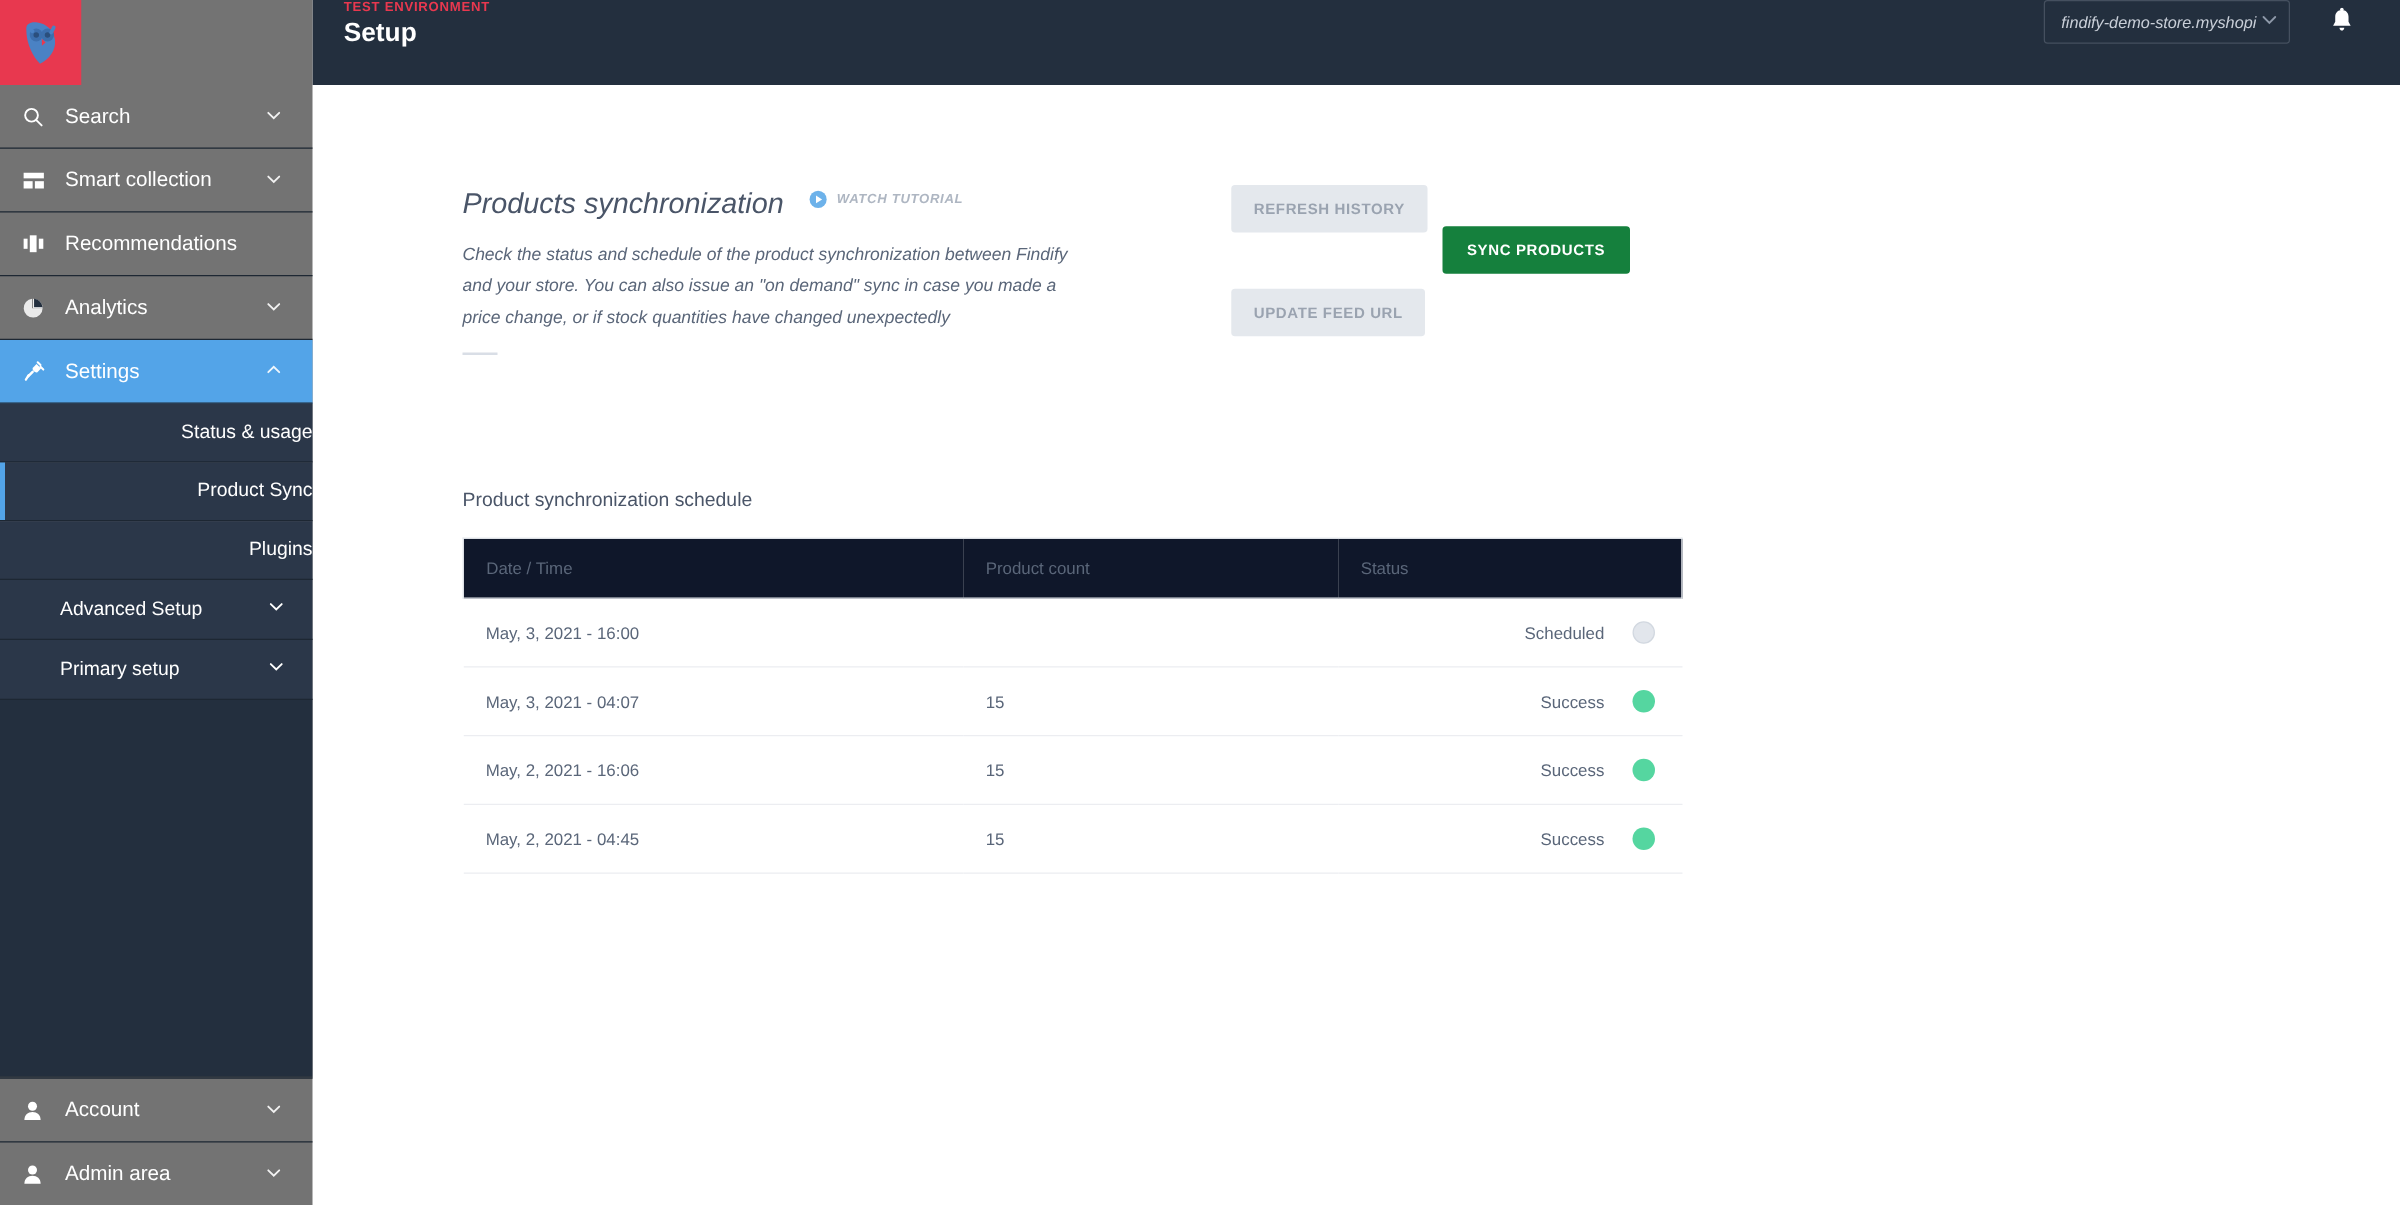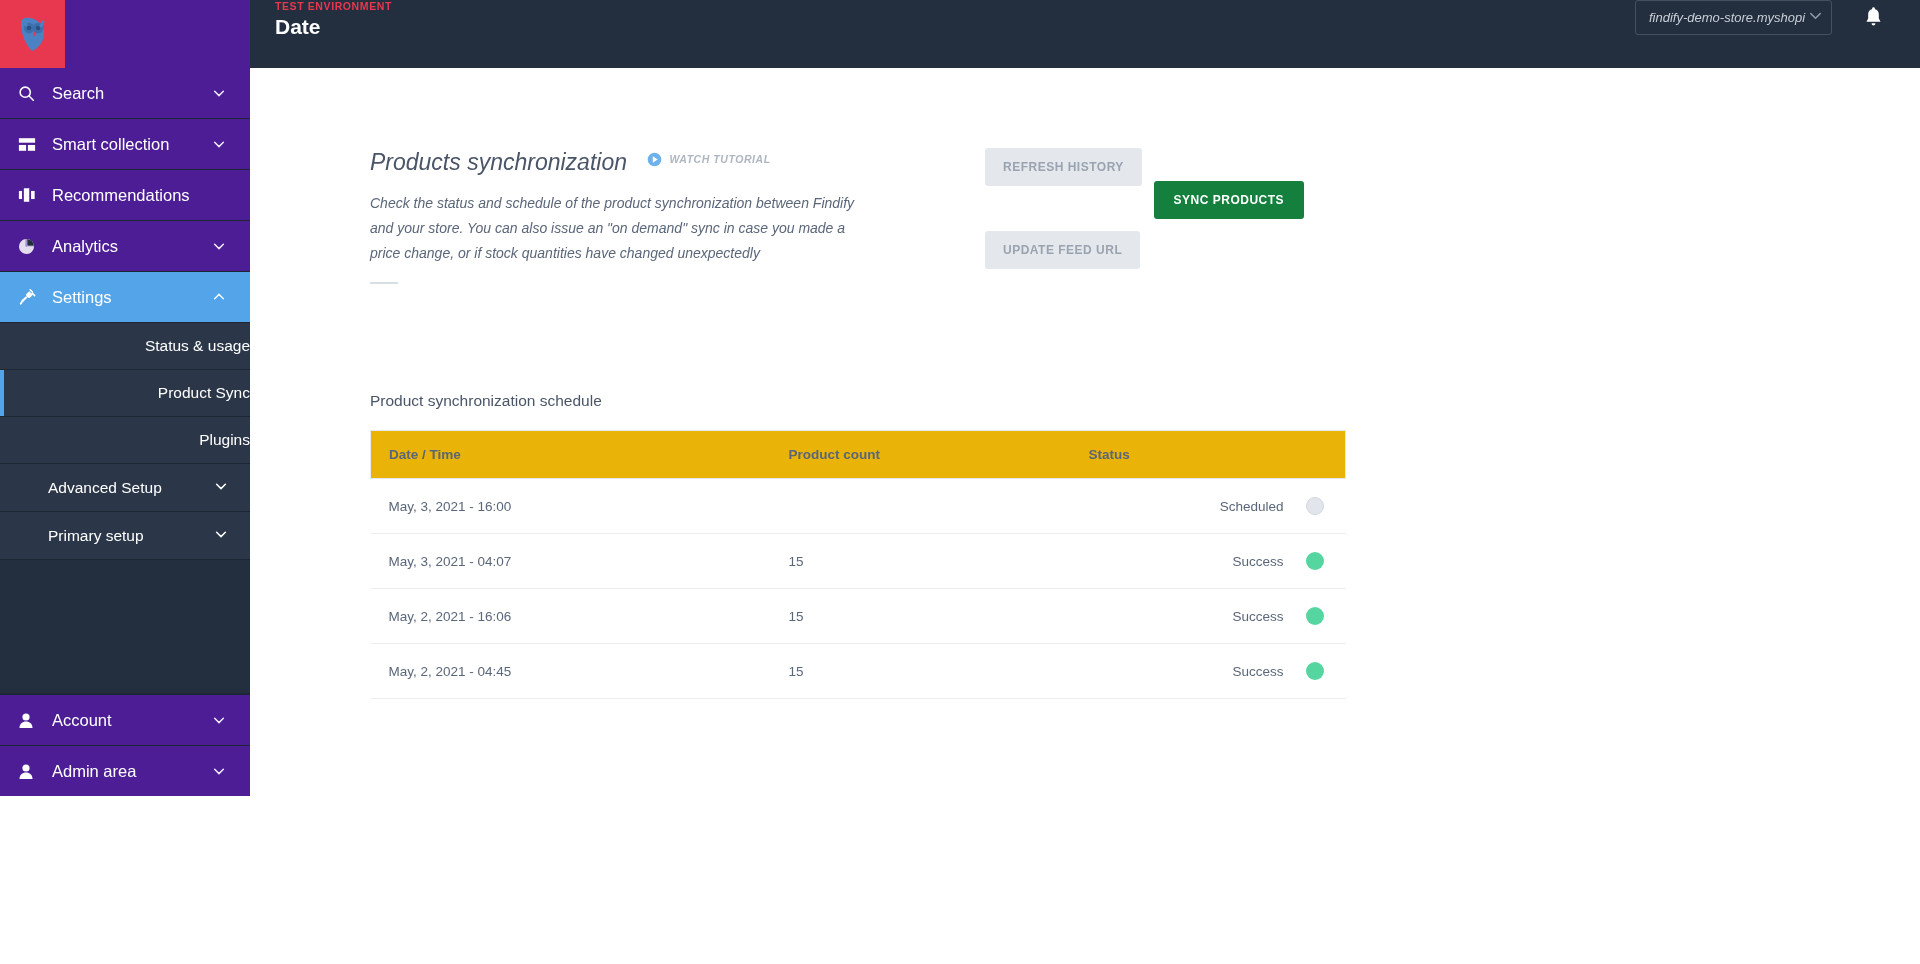--- a/index.html
+++ b/index.html
@@ -6,22 +6,22 @@
   html, body {
     width: 1920px; height: 964px;
     font-family: "Liberation Sans", sans-serif;
     background: #ffffff;
     overflow: hidden;
   }
   .app { display: flex; width: 1920px; height: 964px; position: relative; }
 
   
   .sidebar {
-    width: 250px; height: 796px;
-    background: #4c1d95;
+    width: 250px; height: 964px;
+    background: #737373;
     display: flex; flex-direction: column;
     flex: 0 0 250px;
     position: relative;
     z-index: 5;
   }
   .logo-box {
     width: 65px; height: 68px;
     background: #e8384f;
     display: flex; align-items: center; justify-content: center;
     flex: 0 0 68px;
@@ -166,25 +166,25 @@
     margin-top: 108px;
     font-size: 15.5px; color: #4a5568; font-weight: 400;
   }
 
   table.sched {
     margin-top: 20px;
     width: 975px; border-collapse: collapse;
     table-layout: fixed;
   }
   table.sched thead th {
-    background: #eab308;
+    background: #0f172a;
     border-top: 1px solid #e6e9ee;
     border-bottom: 1px solid #e6e9ee;
     height: 48px;
-    font-size: 13.5px; font-weight: 700; color: #5a6679;
+    font-size: 13.5px; font-weight: 400; color: #5a6679;
     text-align: left; padding: 0 18px;
   }
   table.sched thead th:first-child { border-left: 1px solid #e6e9ee; }
   table.sched thead th:last-child  { border-right: 1px solid #e6e9ee; }
   table.sched tbody td {
     height: 55px;
     border-bottom: 1px solid #ecedf1;
     font-size: 13.5px; color: #5a6679;
     padding: 0 18px;
   }
@@ -363,21 +363,21 @@
       </div>
     </nav>
 
   </aside>
 
   <div class="right-col">
 
     <header class="topbar">
       <div class="env-block">
         <div class="env-label">TEST ENVIRONMENT</div>
-        <div class="page-title-top">Date</div>
+        <div class="page-title-top">Setup</div>
       </div>
       <div class="topbar-spacer"></div>
 
       <div class="store-select">
         <span class="sv">findify-demo-store.myshopi</span>
         <span class="chev">
           <svg width="15" height="15" viewBox="0 0 16 16">
               <polyline points="3,6 8,11 13,6" fill="none" stroke="#8d98a8" stroke-width="1.6" stroke-linecap="round"></polyline>
             </svg>
         </span>

